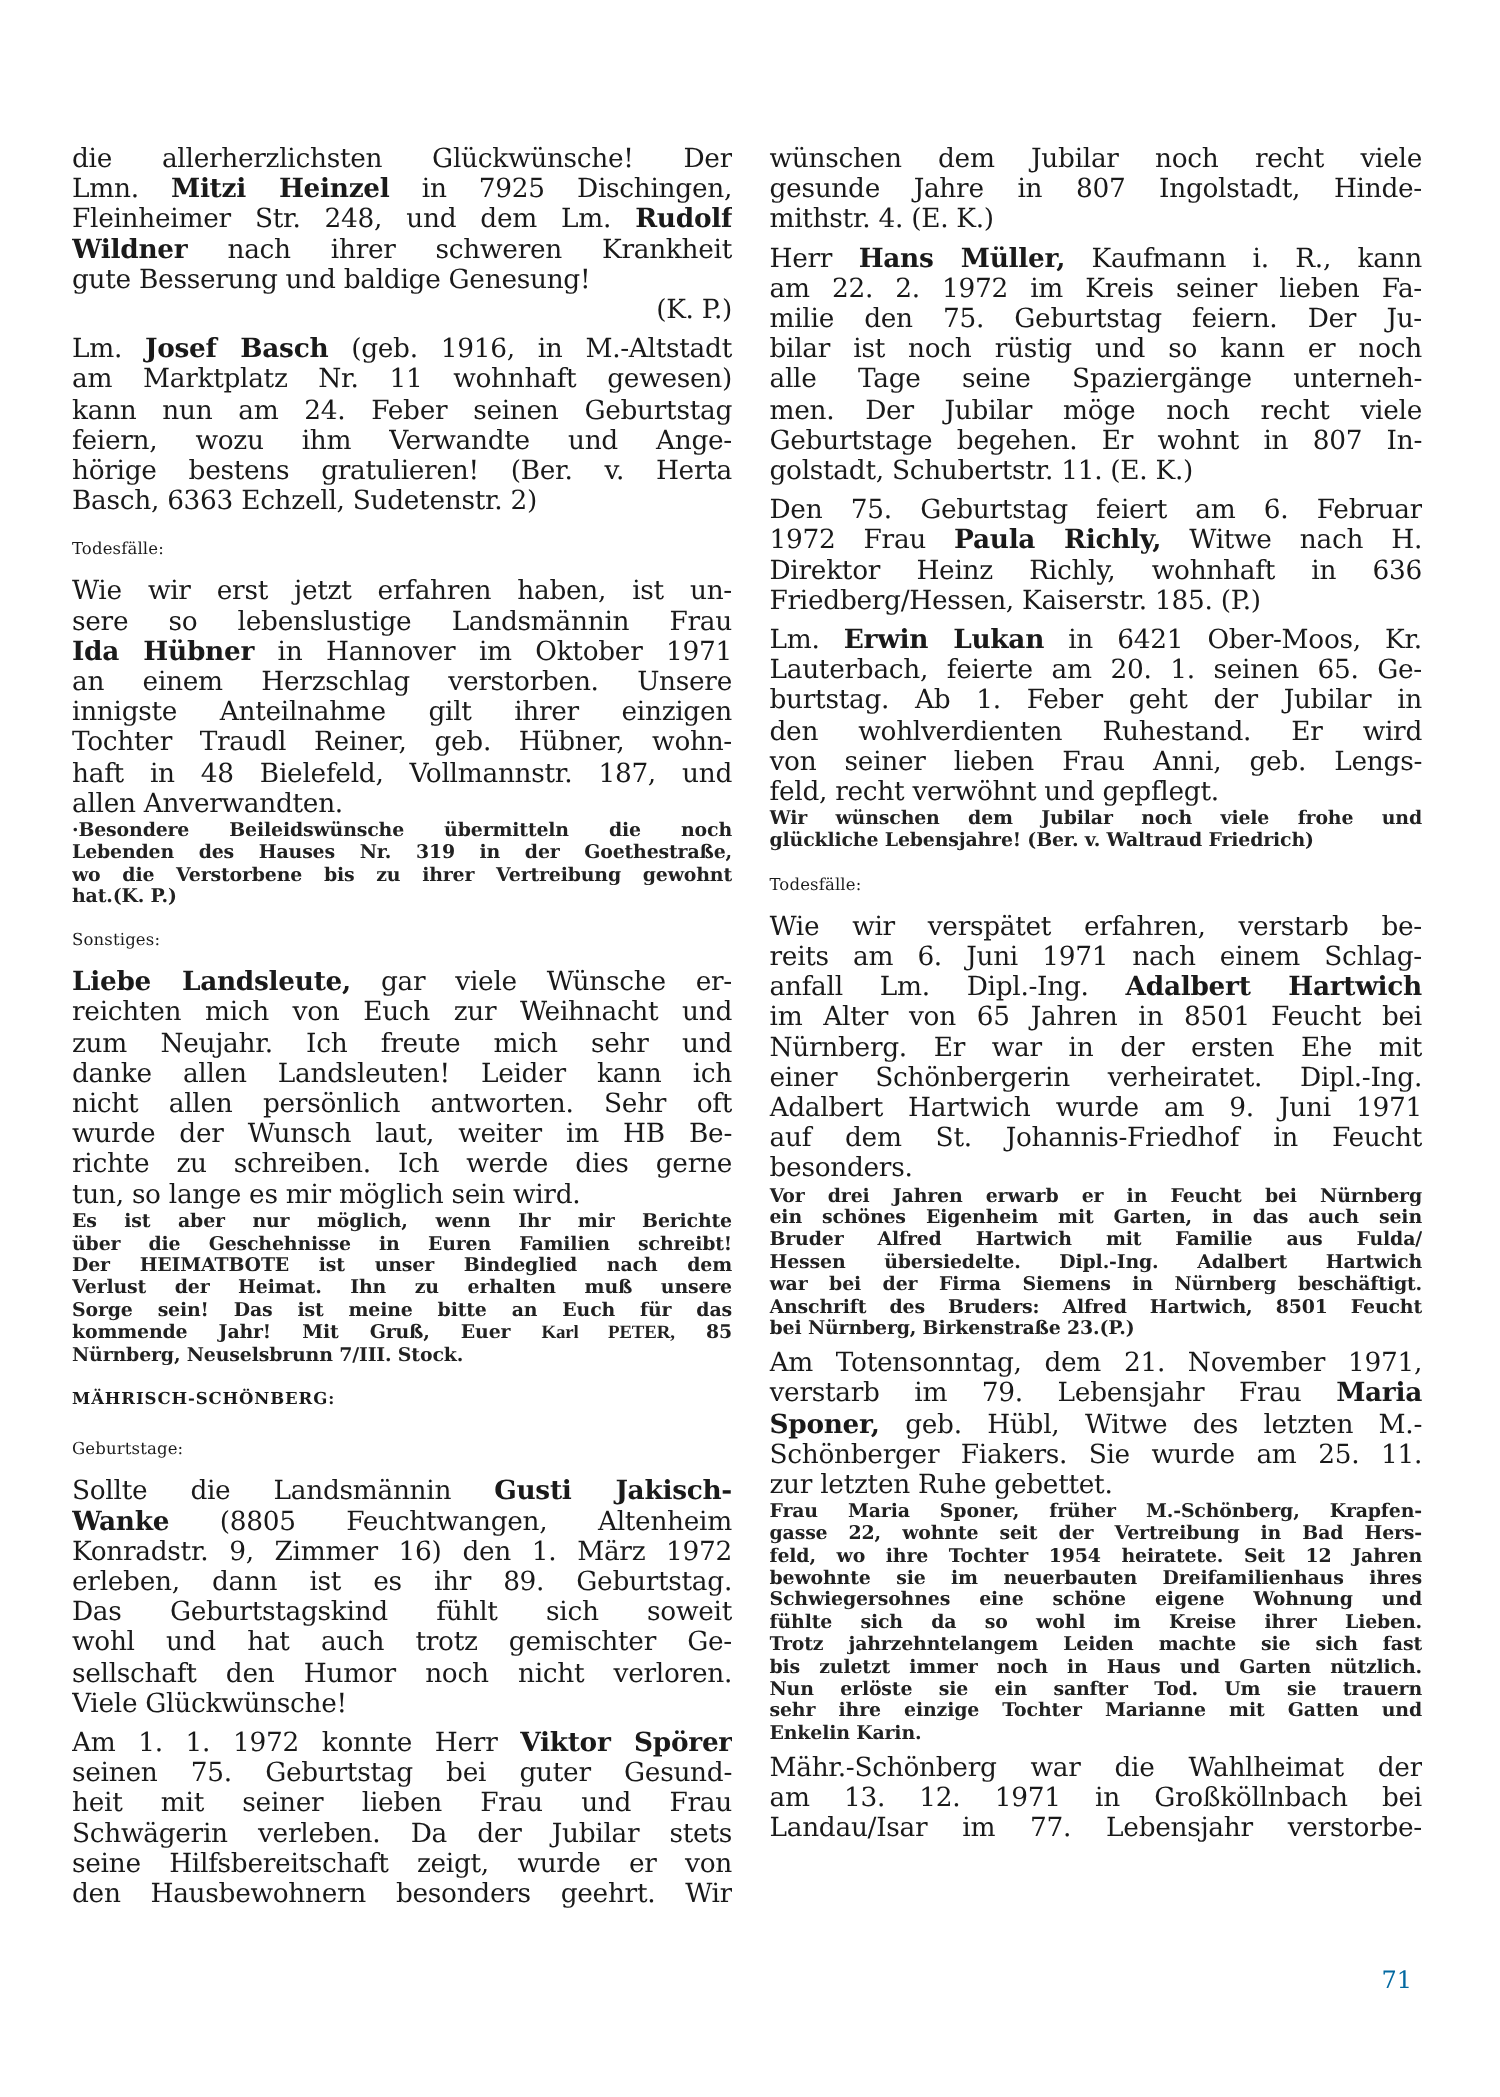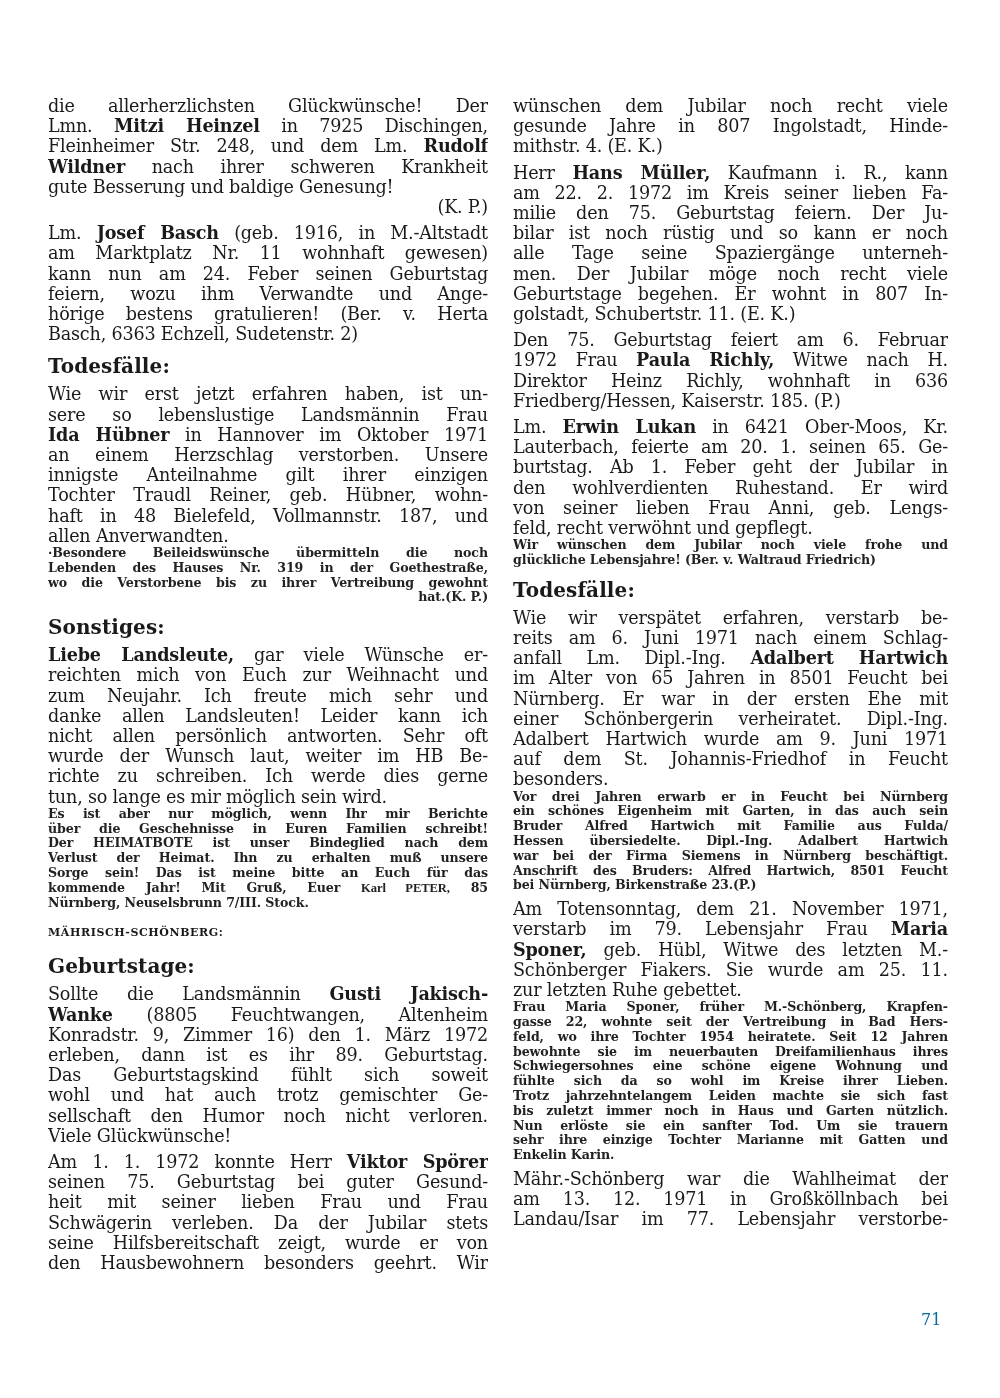--- a/index.html
+++ b/index.html
@@ -14,21 +14,21 @@
       font-family: "DejaVu Serif", serif;
       white-space: nowrap;
       text-align: justify;
       text-align-last: justify;
       overflow: hidden;
     }
     .line.last { text-align-last: left; }
     .line.right { text-align: right; text-align-last: right; }
     .big .line { font-size: 17.6px; line-height: 20.2px; letter-spacing: -0.2px; }
     .small .line { font-size: 12.6px; line-height: 14.8px; font-weight: bold; letter-spacing: -0.1px; color: #222; }
-    .heading { font-family: "DejaVu Serif", serif; font-weight: bold; font-size: 20px; line-height: 20px; letter-spacing: 0.1px; }
+    .heading { font-family: "DejaVu Serif", serif; font-weight: normal; font-size: 11px; line-height: 20px; letter-spacing: 0.1px; }
     .sect-title { font-family: "DejaVu Serif", serif; font-weight: bold; font-size: 11px; line-height: 22px; letter-spacing: 0.6px; }
     b, .b { font-weight: bold; }
     .sans { font-family: Liberation Serif, serif; font-weight: bold; }
     .gap-s { height: 6px; }
     .gap-m { height: 8px; }
     .gap-l { height: 12px; }
     .page-number { position: absolute; left: 921px; top: 1310px; font-family: "DejaVu Serif", serif; font-size: 16px; color: #0369a1; }
   </style>
 </head>
 <body>
@@ -62,21 +62,21 @@
         <span class="line"><span>an einem Herzschlag verstorben. Unsere</span></span>
         <span class="line"><span>innigste Anteilnahme gilt ihrer einzigen</span></span>
         <span class="line"><span>Tochter Traudl Reiner, geb. Hübner, wohn-</span></span>
         <span class="line"><span>haft in 48 Bielefeld, Vollmannstr. 187, und</span></span>
         <span class="line last"><span>allen Anverwandten.</span></span>
       </div>
       <div class="block small">
         <span class="line"><span>·Besondere Beileidswünsche übermitteln die noch</span></span>
         <span class="line"><span>Lebenden des Hauses Nr. 319 in der Goethestraße,</span></span>
         <span class="line"><span>wo die Verstorbene bis zu ihrer Vertreibung gewohnt</span></span>
-        <span class="line last" style="text-align-last: left; display: flex; justify-content: flex-end;">
+        <span class="line last" style="text-align-last: left; display: flex; justify-content: flex-start;">
           <span><span>hat.</span></span>
           <span>(K. P.)</span>
         </span>
       </div>
       <div class="gap-l"></div>
       <div class="heading">Sonstiges:</div>
       <div class="gap-m"></div>
       <div class="block big">
         <span class="line"><span class="b">Liebe Landsleute,</span><span> gar viele Wünsche er-</span></span>
         <span class="line"><span>reichten mich von Euch zur Weihnacht und</span></span>

